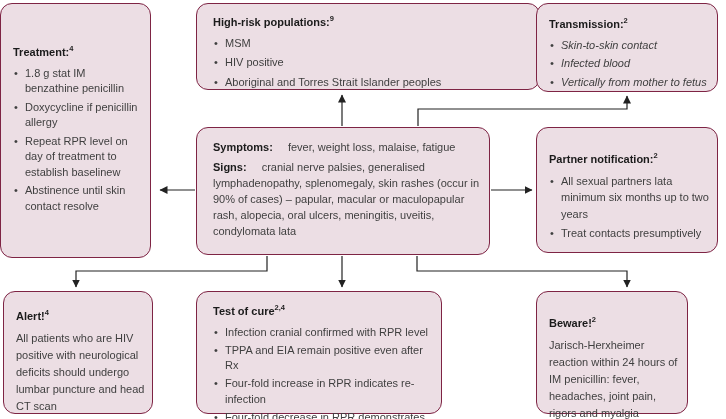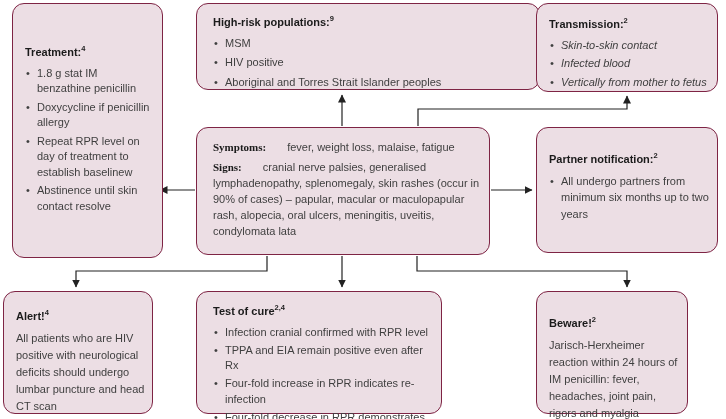--- a/index.html
+++ b/index.html
@@ -13,25 +13,25 @@
     position:absolute; box-sizing:border-box;
     background:#ecdee4; border:1.5px solid #7e2444; border-radius:12px;
     color:#3f3f3f; font-size:11px; line-height:15.5px;
   }
   .box-title { font-weight:bold; color:#1b1b1b; margin:0 0 5px 0; }
   .box-title sup, .inline-label sup { font-size:7.5px; line-height:0; vertical-align:super; }
   ul.bullets { list-style:none; margin:0; padding:0; }
   ul.bullets li { position:relative; padding-left:12px; margin:0 0 3px 0; }
   ul.bullets li::before { content:"\2022"; position:absolute; left:1px; color:#3f3f3f; }
   .body-text { margin:0; }
-  .inline-label { font-weight:bold; color:#1b1b1b; margin-right:21px;font-family:Liberation Serif, serif; }
+  .inline-label { font-weight:bold; color:#1b1b1b; margin-right:15px; }
   .para { margin:0 0 4px 0; }
 
   
-  #box-treatment   { left:12px;   top:3px;   width:151px; height:255px; padding:41px 12px 0 12px; line-height:15.5px; }
+  #box-treatment   { left:0;   top:3px;   width:151px; height:255px; padding:41px 12px 0 12px; line-height:15.5px; }
   #box-highrisk    { left:196px; top:3px;   width:344px; height:87px;  padding:11px 10px 0 16px; }
   #box-highrisk li { margin-bottom:4px; }
   #box-transmission{ left:536px; top:3px;   width:182px; height:89px;  padding:13px 5px 0 12px; }
   #box-transmission li { margin-bottom:3px;font-style:italic; }
   #box-symptoms    { left:196px; top:127px; width:294px; height:128px; padding:11px 9px 0 16px; line-height:16px; }
   #box-partner     { left:536px; top:127px; width:182px; height:126px; padding:23px 5px 16px 12px; line-height:16.5px; }
   #box-alert       { left:3px;   top:291px; width:150px; height:123px; padding:16px 5px 0 12px; line-height:17px; }
   #box-testofcure  { left:196px; top:291px; width:246px; height:123px; padding:12px 8px 0 16px; }
   #box-testofcure li { margin-bottom:2.5px; }
   #box-beware      { left:536px; top:291px; width:152px; height:123px; padding:23px 5px 9px 12px; line-height:17px; }
@@ -85,21 +85,22 @@
   </div>
 
   <div class="box" id="box-symptoms">
     <p class="para"><span class="inline-label">Symptoms:</span><span>fever, weight loss, malaise, fatigue</span></p>
     <p class="para"><span class="inline-label">Signs:</span><span>cranial nerve palsies, generalised lymphadenopathy, splenomegaly, skin rashes (occur in 90% of cases) – papular, macular or maculopapular rash, alopecia, oral ulcers, meningitis, uveitis, condylomata lata</span></p>
   </div>
 
   <div class="box" id="box-partner">
     <div class="box-title"><span>Partner notification:</span><sup>2</sup></div>
     <ul class="bullets">
-      <li>All undergo partners from minimum six months up to two years</li>
+      <li>All sexual partners lata minimum six months up to two years</li>
+      <li>Treat contacts presumptively</li>
     </ul>
   </div>
 
   <div class="box" id="box-alert">
     <div class="box-title"><span>Alert!</span><sup>4</sup></div>
     <p class="body-text">All patients who are HIV positive with neurological deficits should undergo lumbar puncture and head CT scan</p>
   </div>
 
   <div class="box" id="box-testofcure">
     <div class="box-title"><span>Test of cure</span><sup>2,4</sup></div>

